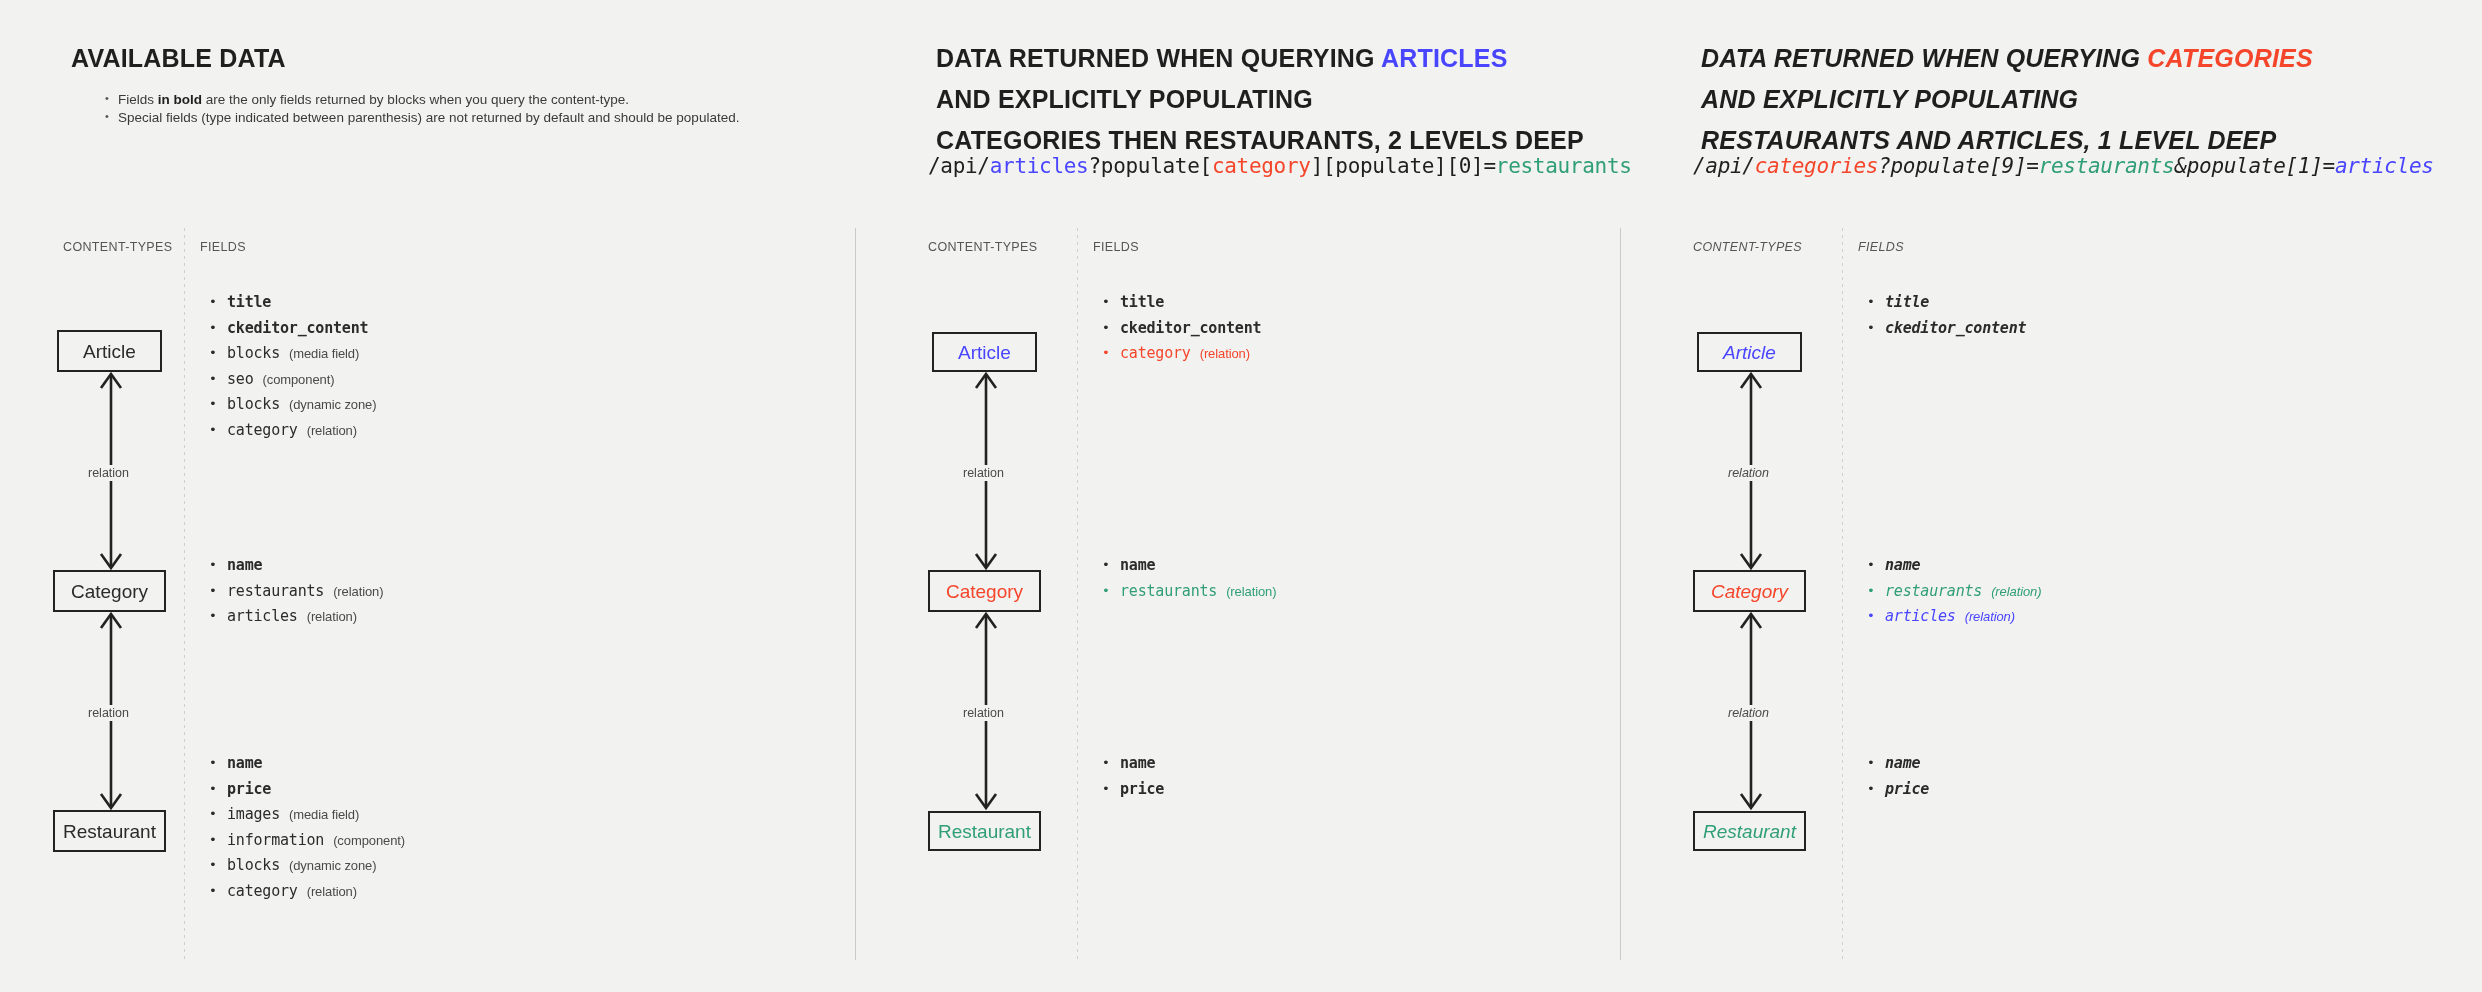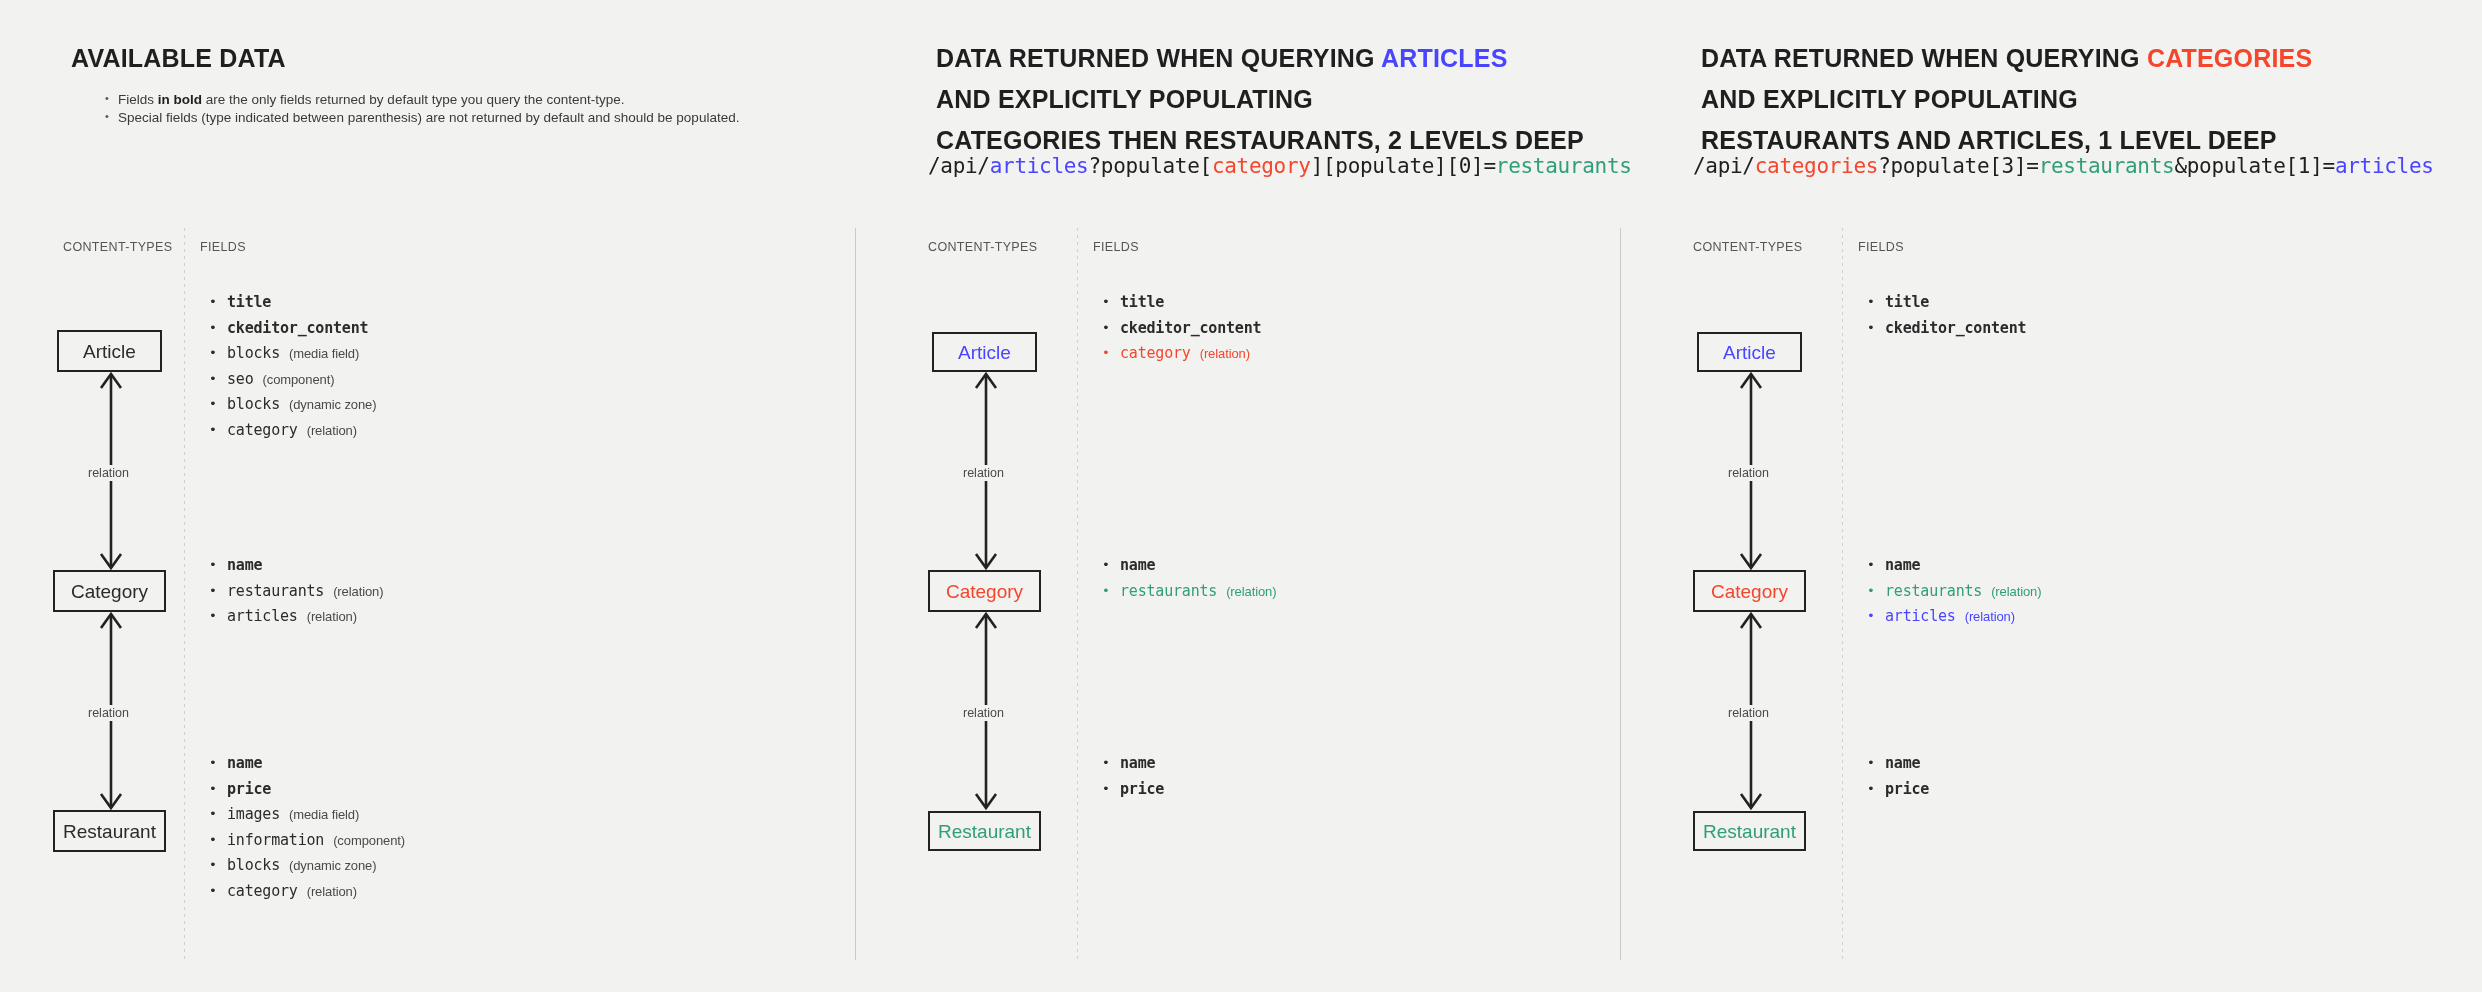--- a/index.html
+++ b/index.html
@@ -22,21 +22,21 @@
   }
 
   
   .col {
     position: absolute;
     top: 0;
     height: 992px;
   }
   .col-1 { left: 0;     width: 855px; }
   .col-2 { left: 855px; width: 765px; }
-  .col-3 { left: 1620px; width: 762px; }
+  .col-3 { left: 1620px; width: 762px; font-style: italic; }
 
   .col-sep {
     position: absolute;
     top: 228px;
     width: 1px;
     height: 732px;
     background: #c9c9c7;
   }
   .sep-a { left: 855px; }
   .sep-b { left: 1620px; }
@@ -186,21 +186,21 @@
 <div class="page">
 
   <div class="col-sep sep-a"></div>
   <div class="col-sep sep-b"></div>
 
   <div class="col col-1">
 
     <div class="head">
       <div class="head-title">AVAILABLE DATA</div>
       <ul class="bullets">
-        <li><span>Fields </span><b>in bold</b><span> are the only fields returned by default type you query the content-type.</span></li>
+        <li><span>Fields </span><b>in bold</b><span> are the only fields returned by blocks when you query the content-type.</span></li>
         <li><span>Special fields (type indicated between parenthesis) are not returned by default and should be populated.</span></li>
       </ul>
     </div>
 
     <div class="lbl" style="left:63px;">CONTENT-TYPES</div>
     <div class="lbl" style="left:200px;">FIELDS</div>
     <div class="dotted" style="left:184px;"></div>
 
     <div class="box" style="left:57px; top:330px; width:105px; height:42px;">Article</div>
     <div class="box" style="left:53px; top:570px; width:113px; height:42px;">Category</div>
@@ -298,21 +298,21 @@
 
   <div class="col col-3">
 
     <div class="head" style="left:73px;">
       <div class="head-title"><span>DATA RETURNED WHEN QUERYING </span><span class="accent-red">CATEGORIES</span></div>
       <div class="head-title">AND EXPLICITLY POPULATING</div>
       <div class="head-title">RESTAURANTS AND ARTICLES, 1 LEVEL DEEP</div>
     </div>
 
     <div class="api" style="left:73px;">
-      <span>/api/</span><span class="t-red">categories</span><span>?populate[3]=</span><span class="t-green">restaurants</span><span>&amp;populate[1]=</span><span class="t-blue">articles</span>
+      <span>/api/</span><span class="t-red">categories</span><span>?populate[9]=</span><span class="t-green">restaurants</span><span>&amp;populate[1]=</span><span class="t-blue">articles</span>
     </div>
 
     <div class="lbl" style="left:73px;">CONTENT-TYPES</div>
     <div class="lbl" style="left:238px;">FIELDS</div>
     <div class="dotted" style="left:222px;"></div>
 
     <div class="box c-blue" style="left:77px; top:332px; width:105px; height:40px;">Article</div>
     <div class="box c-red" style="left:73px; top:570px; width:113px; height:42px;">Category</div>
     <div class="box c-green" style="left:73px; top:811px; width:113px; height:40px;">Restaurant</div>
 

